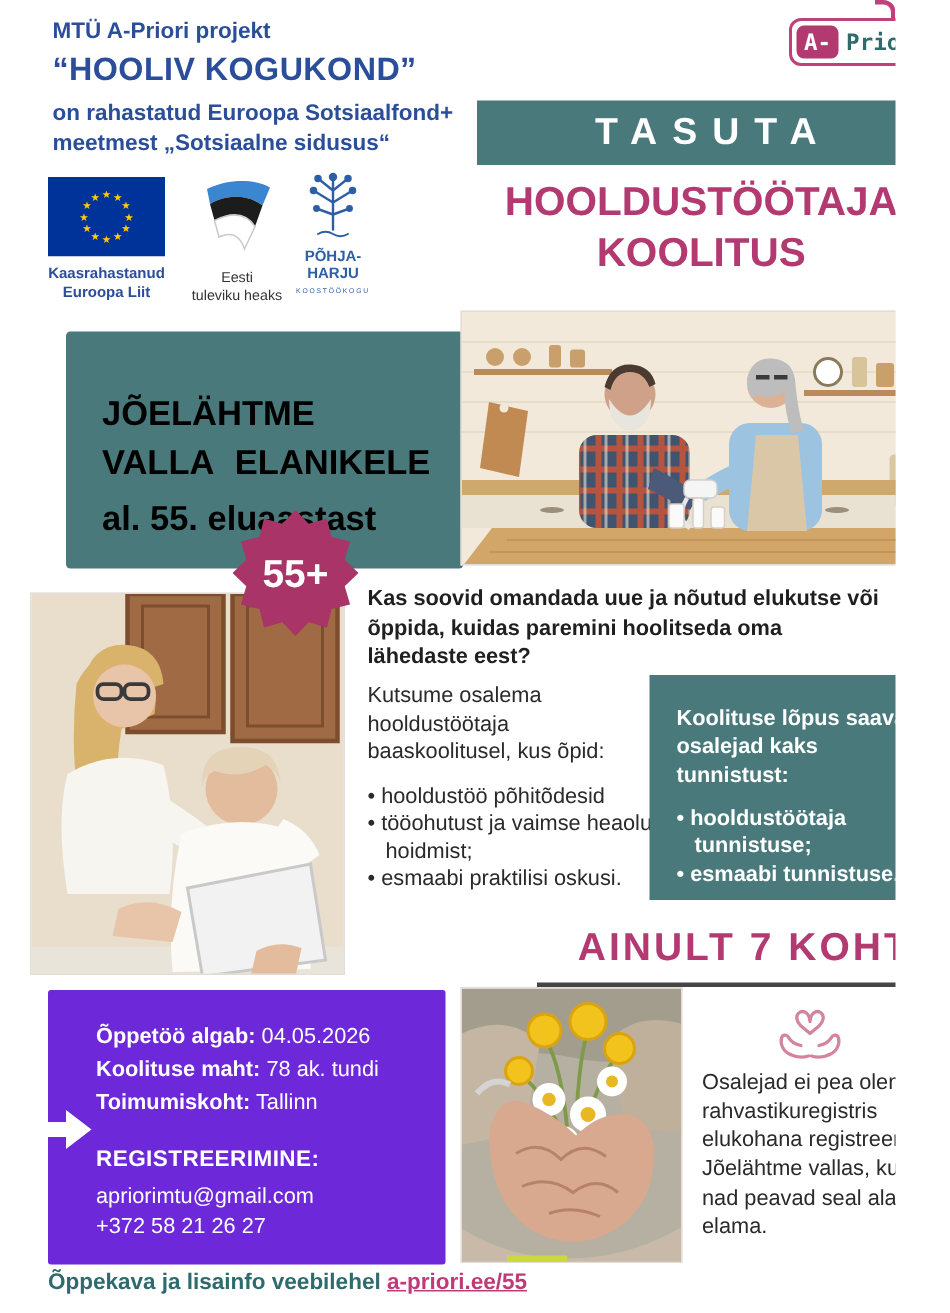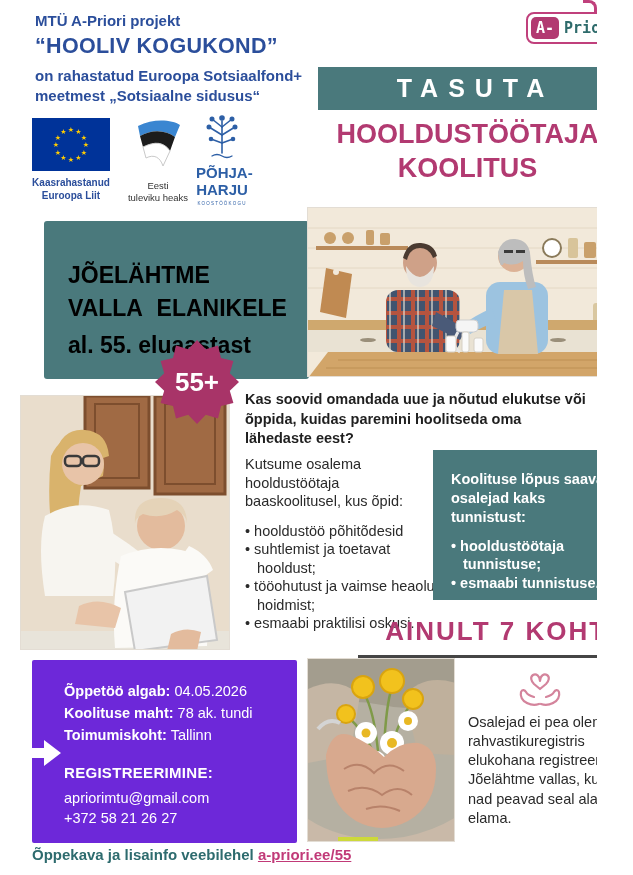--- a/index.html
+++ b/index.html
@@ -22,21 +22,21 @@
                    border-top:3px solid #c0407c; border-right:3px solid #c0407c; border-top-right-radius:8px; }
 
   
   .eu-flag { position:absolute; left:32px; top:118px; }
   .eu-cap { position:absolute; left:14px; top:176px; width:114px; text-align:center;
             color:#2b4e9b; font-weight:bold; font-size:10px; line-height:1.3; }
   .ee-flag { position:absolute; left:128px; top:116px; }
   .ee-cap { position:absolute; left:110px; top:180px; width:96px; text-align:center;
             color:#333; font-size:9.5px; line-height:1.25; }
   .ph-logo { position:absolute; left:196px; top:113px; width:52px; text-align:center; color:#2d5fa6; }
-  .ph-name { font-weight:bold; font-size:15px; line-height:1.1; margin-top:2px; }
+  .ph-name { font-weight:bold; font-size:10px; line-height:1.1; margin-top:2px; }
   .ph-sub { font-size:4.5px; letter-spacing:1.2px; margin-top:3px; }
 
   
   .tasuta { position:absolute; left:318px; top:67px; width:305px; height:43px; background:#4a797c;
             color:#fff; font-size:25px; font-weight:bold; letter-spacing:10px;
             display:flex; align-items:center; justify-content:center; padding-left:10px; }
   .course-title { position:absolute; left:310px; top:118px; width:315px; text-align:center;
                   color:#b23a71; font-size:27px; font-weight:bold; line-height:1.25; }
 
   
@@ -293,21 +293,20 @@
         <path d="M150 238 q14 -8 30 -2 l-4 19 l-30 0 Z" fill="#e3bb9d"></path>
       </g>
       <path d="M58 210 q20 -10 42 2 l-6 20 l-40 -4 Z" fill="#e8c4a8"></path>
     </svg>
   </div>
 
   <div class="invite">
     <div class="invite-lead">Kutsume osalema hooldustöötaja baaskoolitusel, kus õpid:</div>
     <ul class="blist">
       <li>• hooldustöö põhitõdesid</li>
-      <li>• suhtlemist ja toetavat hooldust;</li>
       <li>• tööohutust ja vaimse heaolu hoidmist;</li>
       <li>• esmaabi praktilisi oskusi.</li>
     </ul>
   </div>
 
   <div class="cert-box">
     <div class="cert-lead">Koolituse lõpus saavad osalejad kaks tunnistust:</div>
     <ul class="blist">
       <li>• hooldustöötaja tunnistuse;</li>
       <li>• esmaabi tunnistuse.</li>

